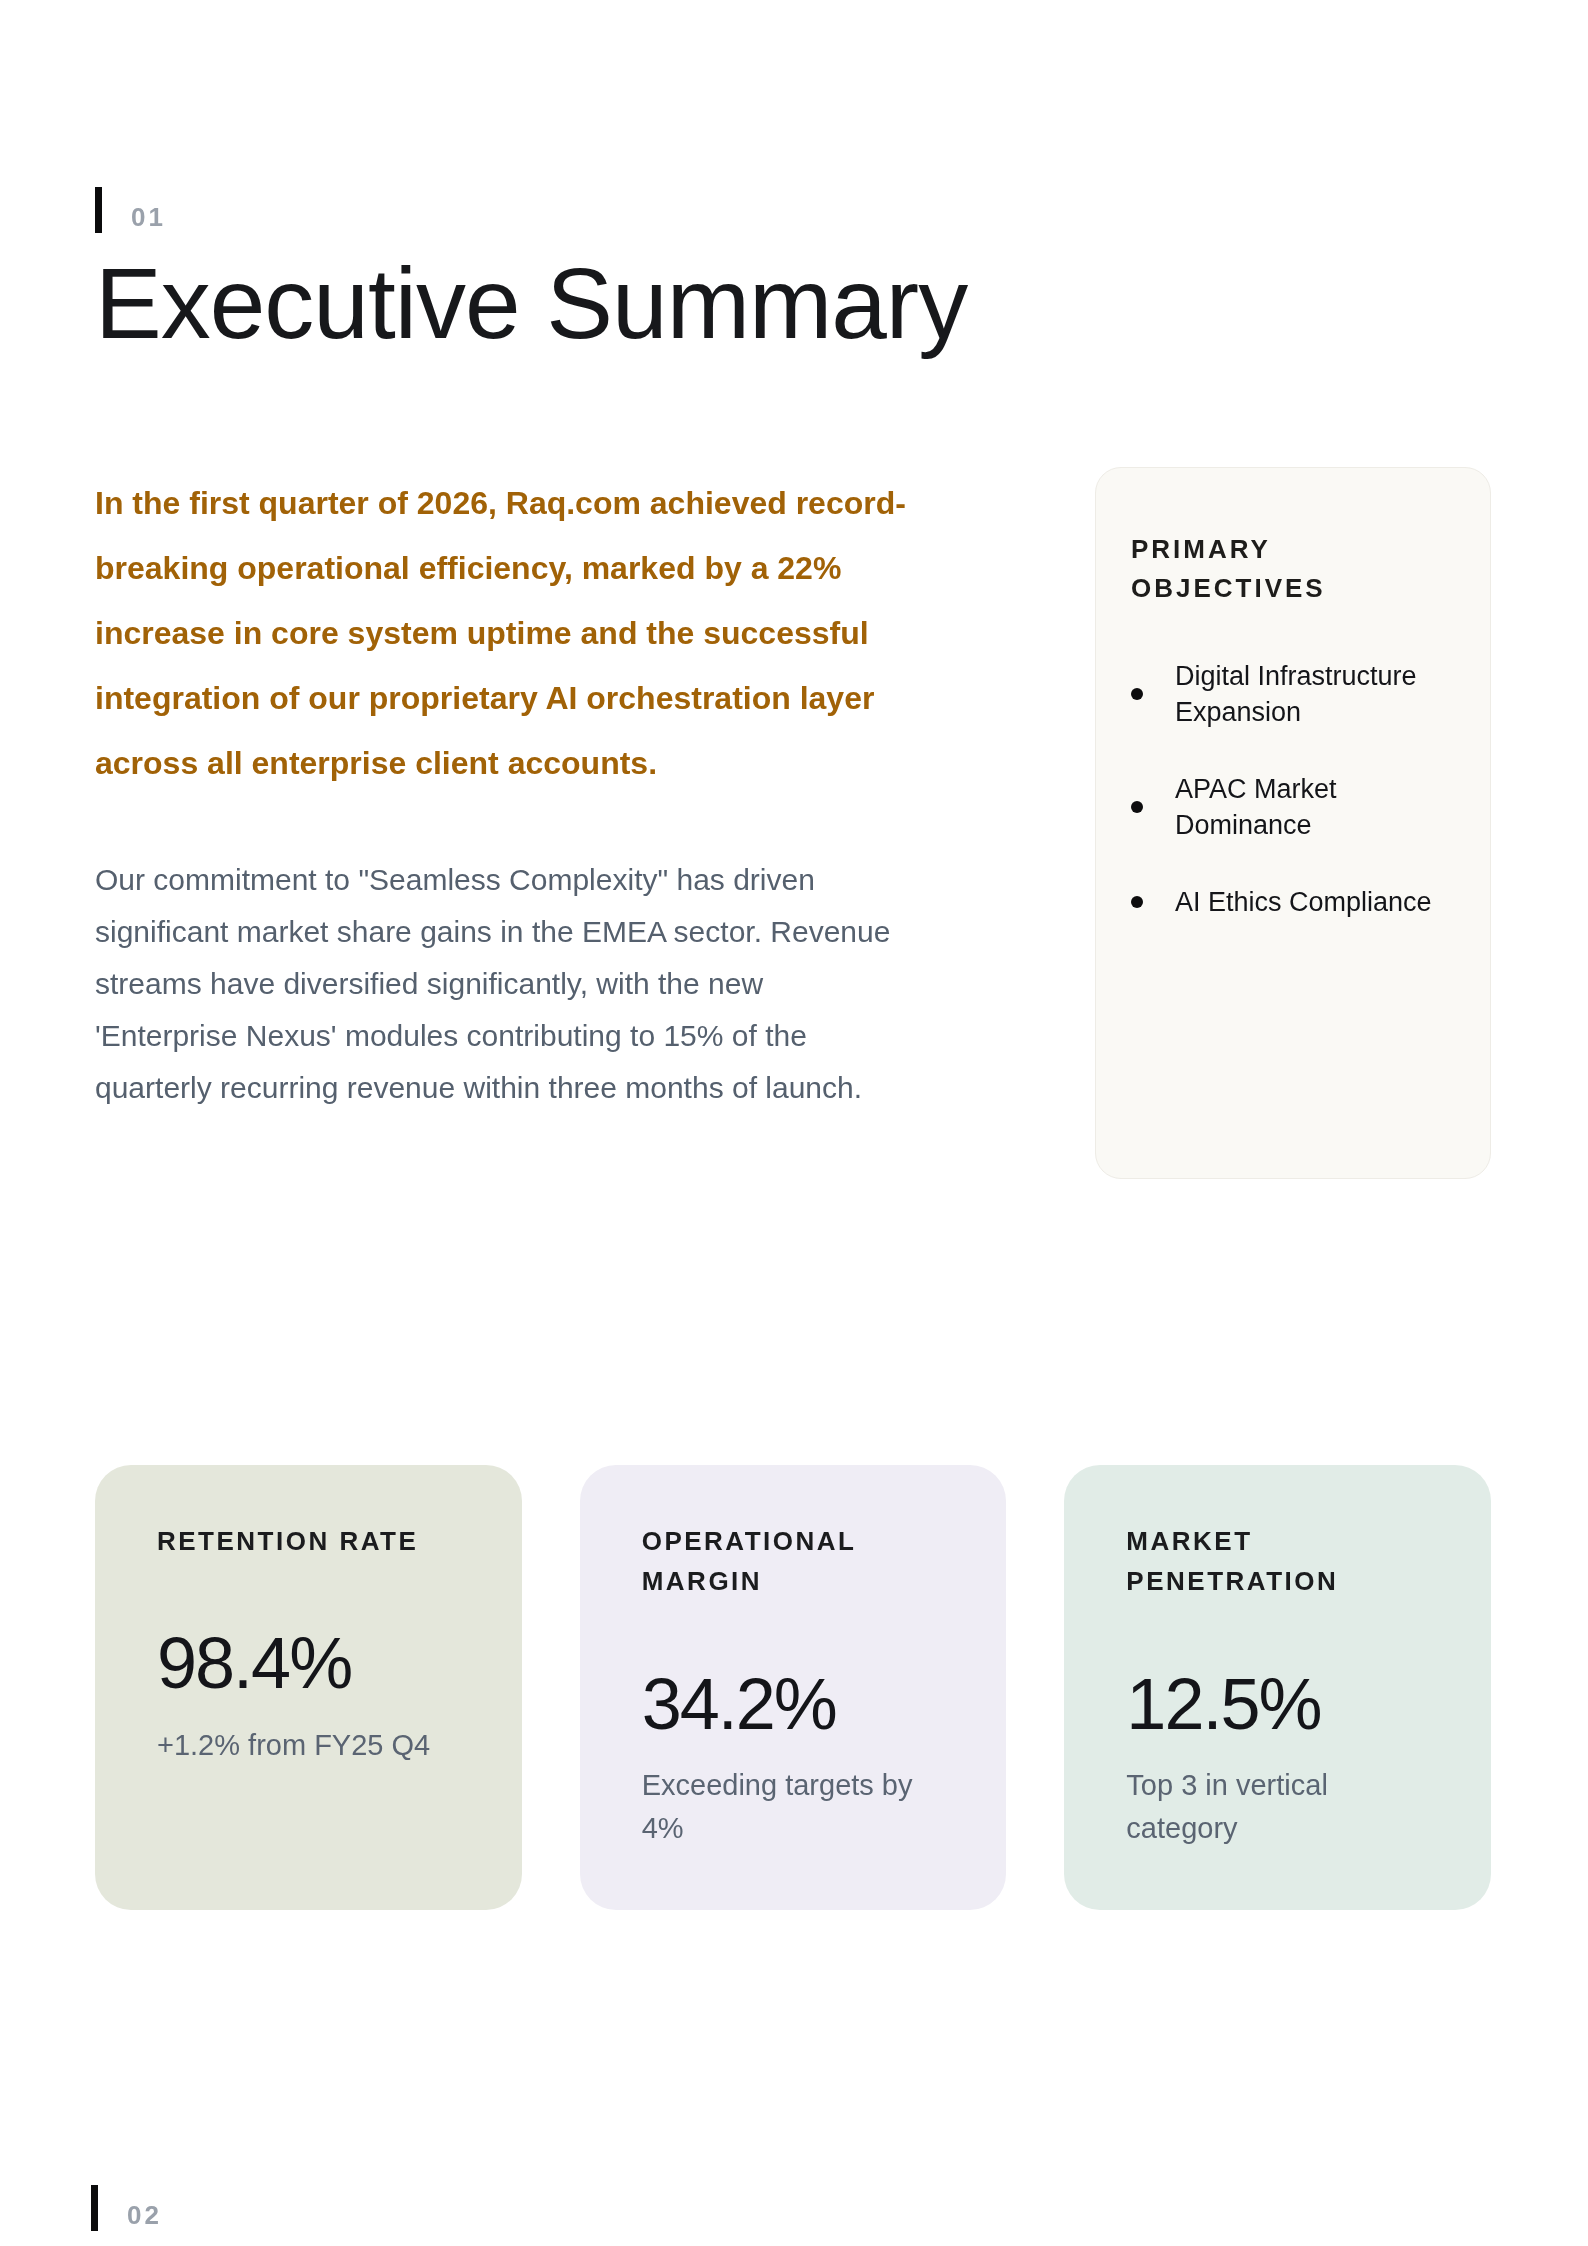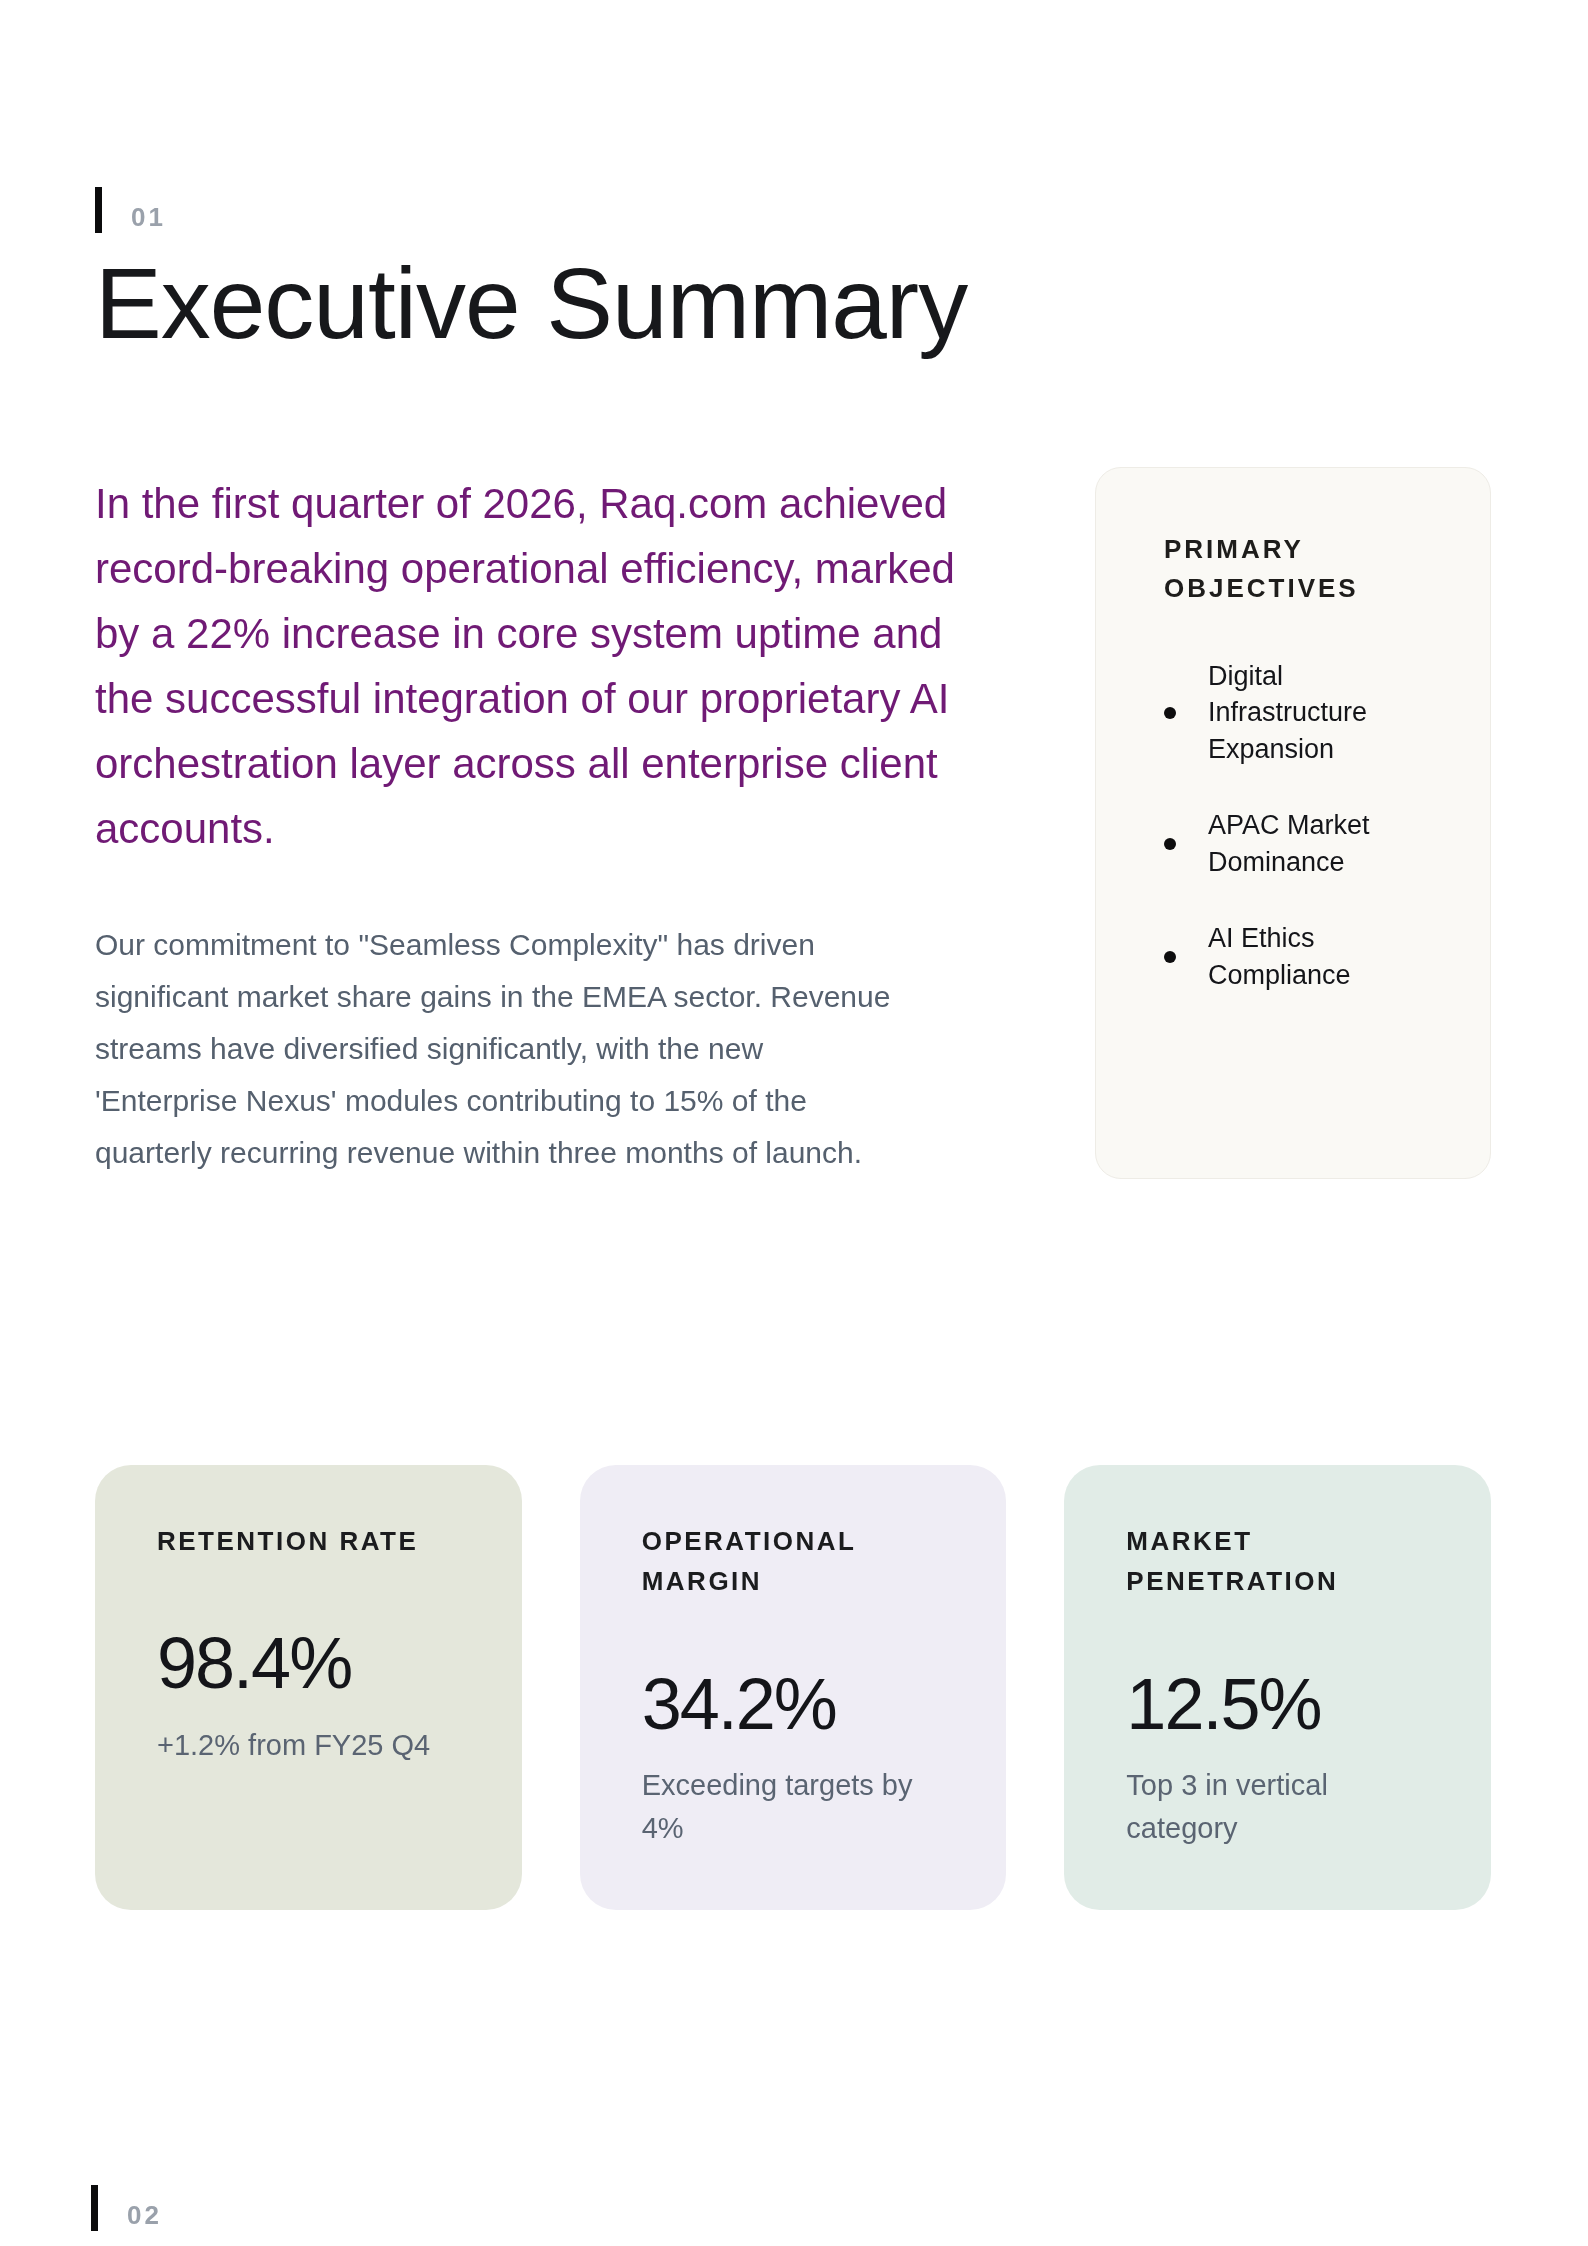--- a/index.html
+++ b/index.html
@@ -49,41 +49,41 @@
   
   .main-row {
     margin-top: 110px;
     display: flex;
     align-items: flex-start;
     justify-content: space-between;
   }
   .text-col { width: 905px; padding-top: 4px; }
   p.lead {
     max-width: 862px;
-    font-size: 42px;
+    font-size: 32px;
     line-height: 65px;
-    font-weight: 400;
-    color: #701a75;
+    font-weight: 700;
+    color: #a16207;
   }
   p.secondary {
     margin-top: 58px;
     max-width: 815px;
     font-size: 30px;
     line-height: 52px;
     font-weight: 400;
     color: #55606e;
   }
 
   .objectives-card {
     width: 396px;
     min-height: 712px;
     background: #faf9f5;
     border: 1px solid #eeece6;
     border-radius: 26px;
-    padding: 62px 68px;
+    padding: 62px 35px;
   }
   .objectives-card h2 {
     font-size: 26px;
     font-weight: 700;
     letter-spacing: 3px;
     line-height: 1.5;
     color: #1e1d1b;
   }
   .objectives-list {
     list-style: none;

